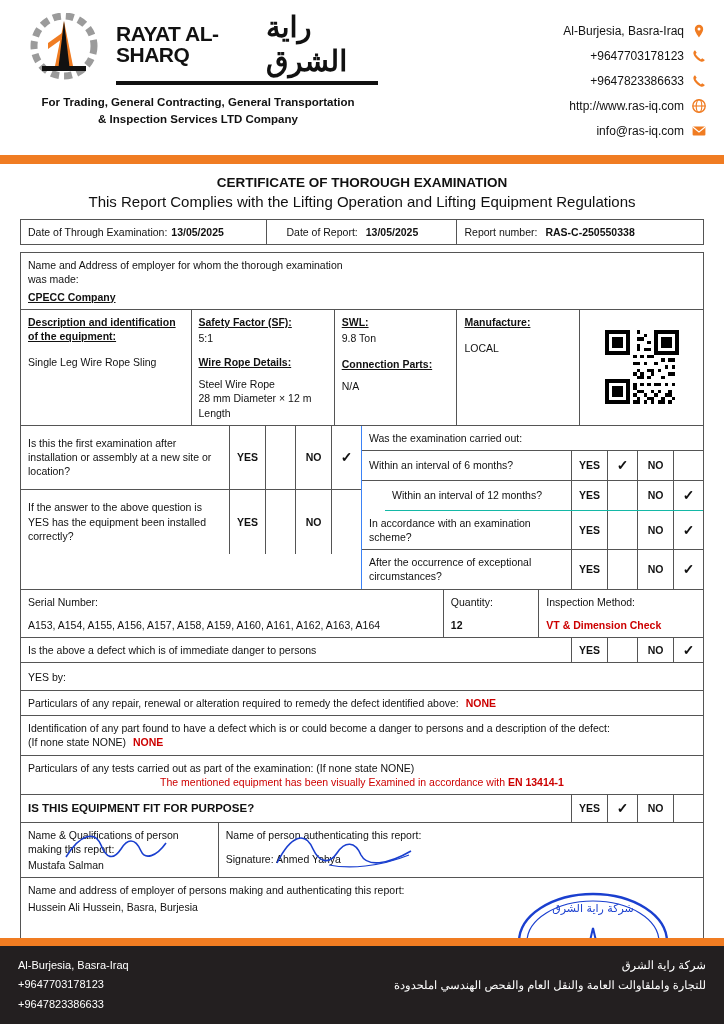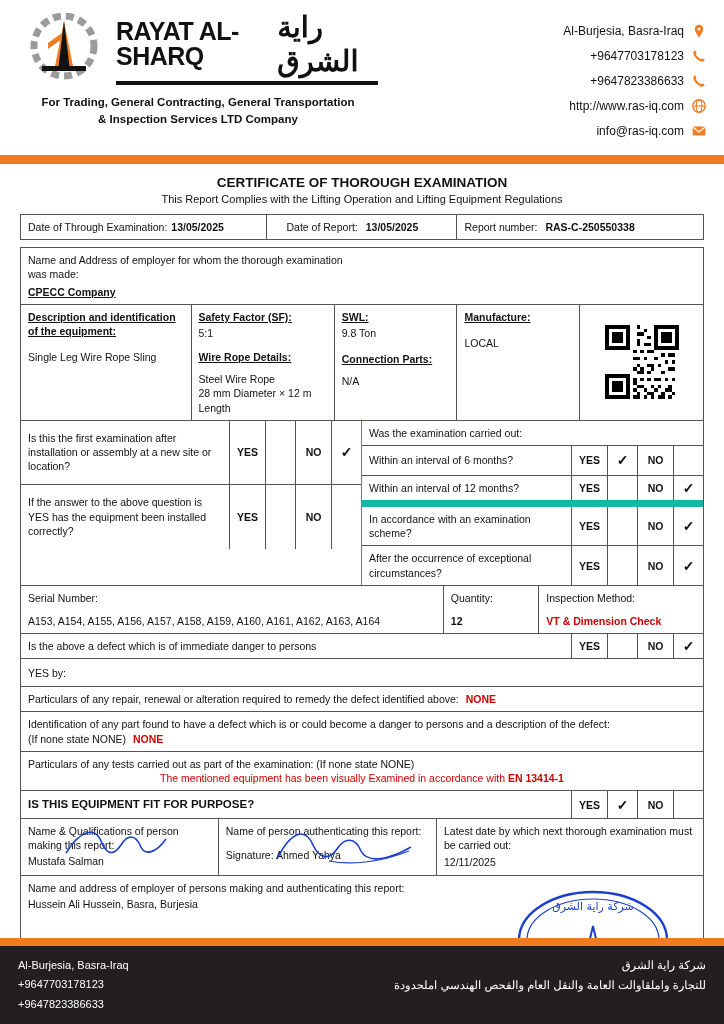--- a/index.html
+++ b/index.html
@@ -12,33 +12,33 @@
     position:relative;
     overflow:hidden;
   }
   .page { position:relative; width:724px; height:1024px; }
 
   
   .header { display:flex; padding:10px 18px 0 18px; height:155px; }
   .logo-block { width:360px; }
   .logo-row { display:flex; align-items:center; gap:6px; }
   .logo-mark { width:92px; height:70px; position:relative; }
-  .logo-name { font-weight:bold; font-size:25px; letter-spacing:-0.5px; color:#111; line-height:1; }
+  .logo-name { font-weight:bold; font-size:21px; letter-spacing:-0.5px; color:#111; line-height:1; }
   .logo-ar { font-size:29px; font-weight:bold; color:#111; margin-left:4px; }
   .logo-underline { height:4px; background:#111; margin-top:3px; }
   .logo-sub { margin-top:9px; font-size:11.5px; font-weight:bold; text-align:center; color:#111; line-height:1.45; }
   .contact-block { flex:1; text-align:right; padding-top:14px; font-size:12px; color:#111; }
   .contact-row { display:flex; justify-content:flex-end; align-items:center; gap:8px; margin-bottom:11px; }
   .contact-ico { width:14px; height:14px; display:inline-block; }
 
   .orange-bar { height:9px; background:#f07c22; width:100%; }
 
   
   .title { text-align:center; font-weight:bold; font-size:13.5px; margin-top:11px; }
-  .subtitle { text-align:center; font-size:11px; margin-top:3px; margin-bottom:9px; }
+  .subtitle { text-align:center; font-size:15px; margin-top:3px; margin-bottom:9px; }
 
   
   .frame { margin:0 20px; border:1px solid #555; }
   .row { display:flex; border-bottom:1px solid #555; }
   .row:last-child { border-bottom:none; }
   .cell { padding:5px 7px; font-size:10.5px; line-height:1.35; border-right:1px solid #555; }
   .cell:last-child { border-right:none; }
   .b { font-weight:bold; }
   .u { text-decoration:underline; }
   .red { color:#cc0000; }
@@ -294,21 +294,21 @@
           <div class="cell" style="flex:1;border-right:none;display:flex;align-items:center;">
               <span>Within an interval of 6 months?</span>
             </div>
           <div class="yn yn-lbl">YES</div>
           <div class="yn yn-box">
               <span class="tick">✓</span>
             </div>
           <div class="yn yn-lbl">NO</div>
           <div class="yn yn-box"></div>
         </div>
-        <div style="display:flex;border-bottom:7px solid #14b8a6;min-height:30px;">
+        <div style="display:flex;border-bottom:1px solid #14b8a6;min-height:30px;margin-left:23px;">
           <div class="cell" style="flex:1;border-right:none;display:flex;align-items:center;">
               <span>Within an interval of 12 months?</span>
             </div>
           <div class="yn yn-lbl">YES</div>
           <div class="yn yn-box"></div>
           <div class="yn yn-lbl">NO</div>
           <div class="yn yn-box">
               <span class="tick">✓</span>
             </div>
         </div>
@@ -417,24 +417,20 @@
           <path d="M5 30 C20 6, 34 4, 40 18 C45 31, 52 34, 60 22 C66 12, 74 10, 80 24 C84 33, 95 30, 105 16" fill="none" stroke="#1a3fcf" stroke-width="1.6"></path>
         </svg>
       </div>
       <div class="cell" style="width:32%;position:relative;">
         <div>Name of person authenticating this report:</div>
         <div style="margin-top:10px;">Signature: Ahmed Yahya</div>
         <svg style="position:absolute;left:50px;top:6px;" width="150" height="46" viewBox="0 0 150 46">
           <path d="M8 34 C22 6, 36 2, 44 20 C50 33, 60 36, 68 24 C76 12, 86 12, 92 26 C98 38, 118 36, 142 22" fill="none" stroke="#1a3fcf" stroke-width="1.6"></path>
           <path d="M60 36 C80 40, 110 38, 140 26" fill="none" stroke="#1a3fcf" stroke-width="1.2"></path>
         </svg>
-      </div>
-      <div class="cell" style="flex:1;">
-        <div>Latest date by which next thorough examination must be carried out:</div>
-        <div style="margin-top:3px;">12/11/2025</div>
       </div>
     </div>
 
     <div class="row" style="min-height:128px;position:relative;">
       <div class="cell" style="flex:1;border-right:none;">
         <div>Name and address of employer of persons making and authenticating this report:</div>
         <div style="margin-top:2px;">Hussein Ali Hussein, Basra, Burjesia</div>
       </div>
       <div style="position:absolute;right:30px;top:10px;">
         <svg width="160" height="108" viewBox="0 0 160 108">

